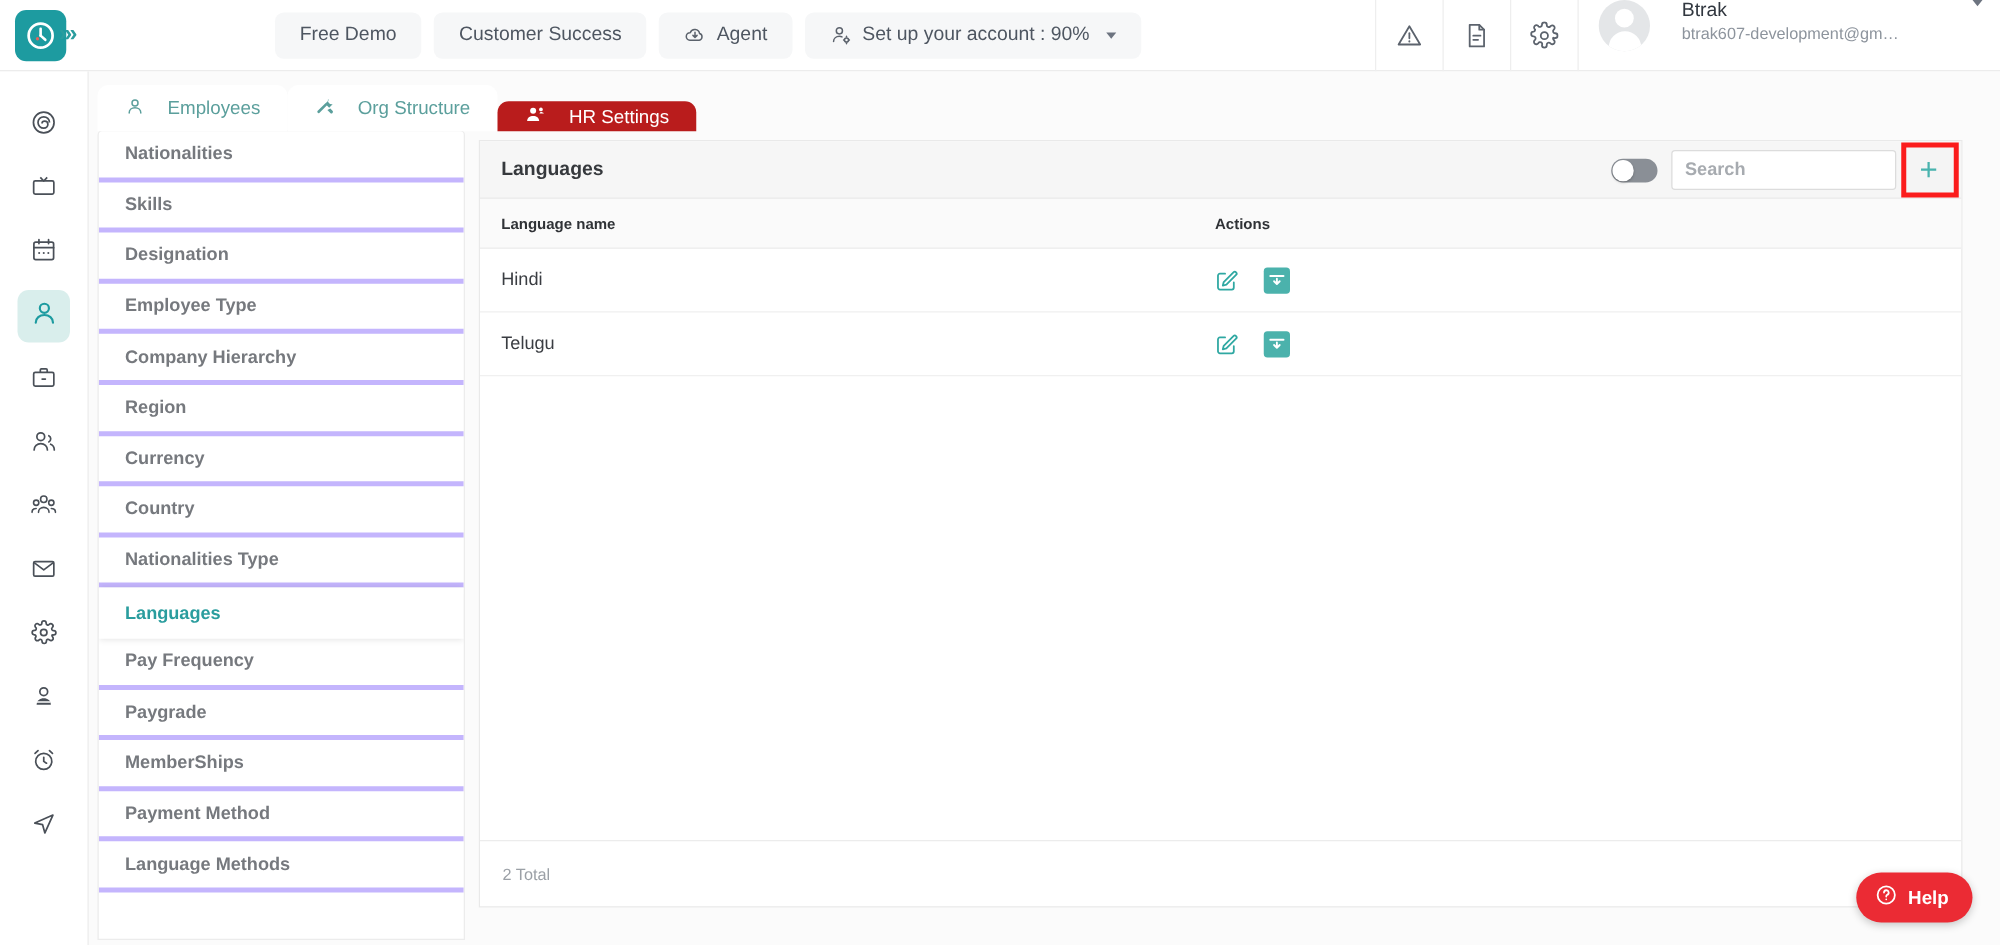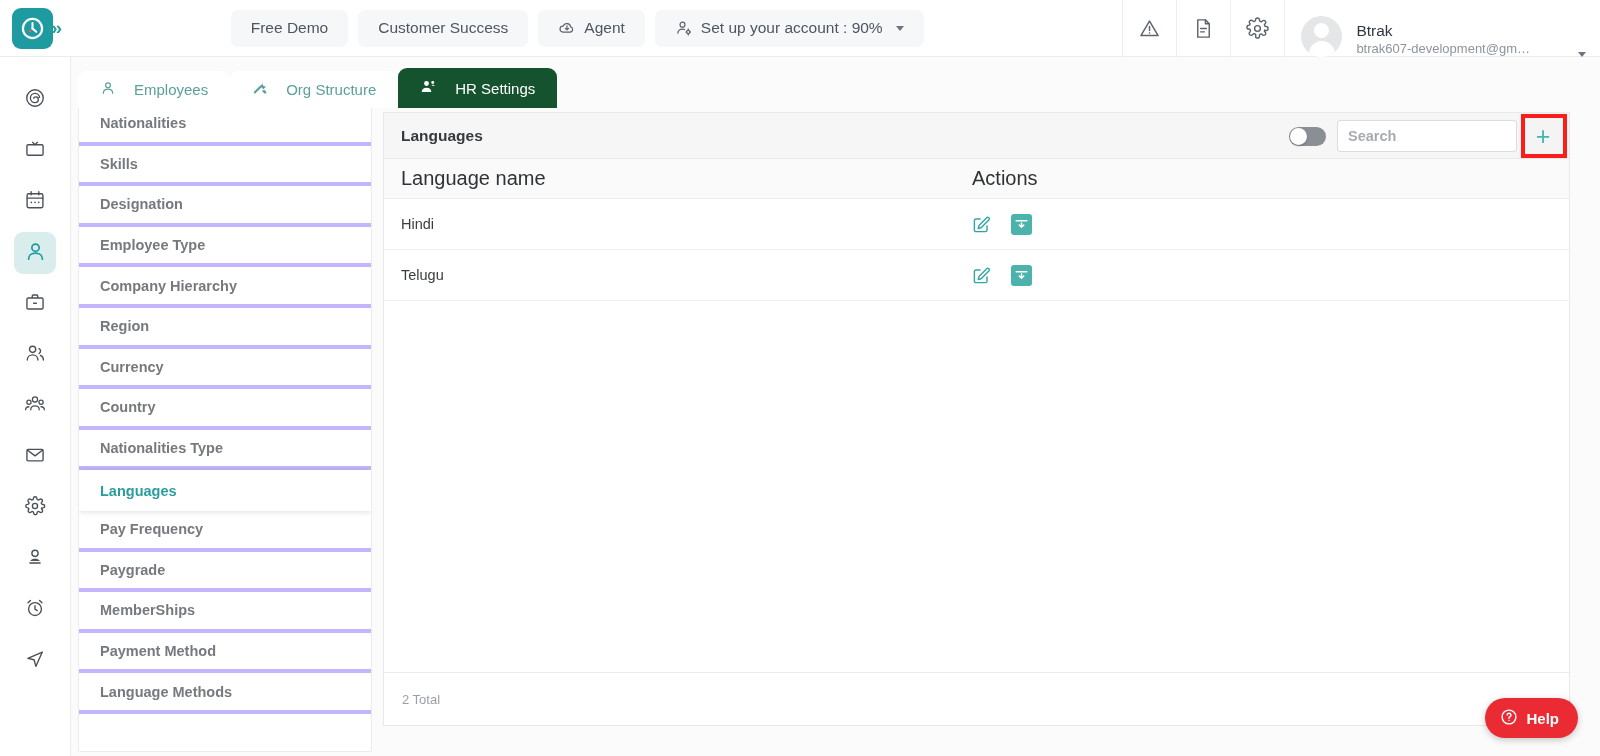--- a/index.html
+++ b/index.html
@@ -42,21 +42,21 @@
     width: 0; height: 0; border-left: 4.5px solid transparent; border-right: 4.5px solid transparent;
     border-top: 5px solid #6d7480; margin-left: 5px;
   }
 
   .topnav-right { display: flex; align-items: center; height: 57px; }
   .icbtn {
     width: 54px; height: 57px; display: flex; align-items: center; justify-content: center;
     border-left: 1px solid #eeeeee; cursor: pointer;
   }
   .userbox {
-    display: flex; align-items: flex-end; gap: 14px; height: 57px;
+    display: flex; align-items: flex-start; gap: 25px; height: 57px;
     padding: 0 14px 0 16px; border-left: 1px solid #eeeeee; cursor: pointer; min-width: 290px;
   }
   .avatar {
     width: 41px; height: 41px; border-radius: 50%; background: #e4e6e8;
     overflow: hidden; position: relative; flex: none;
   }
   .avatar .head { position: absolute; width: 15px; height: 15px; border-radius: 50%; background: #ffffff; left: 13px; top: 7px; }
   .avatar .body { position: absolute; width: 26px; height: 16px; border-radius: 13px 13px 0 0; background: #ffffff; left: 7.5px; top: 25px; }
   .uname { font-size: 15.5px; color: #31373f; line-height: 18px; }
   .umail { font-size: 13px; color: #8d949d; line-height: 17px; max-width: 185px; overflow: hidden; text-overflow: ellipsis; white-space: nowrap; }
@@ -73,21 +73,21 @@
   }
   .rail-item.active { background: #d9eeec; color: #1d9ba0; }
 
   
   .tabs { position: absolute; left: 78px; top: 68px; display: flex; align-items: flex-end; z-index: 12; }
   .tab {
     height: 37px; padding: 0 22px; display: flex; align-items: center; gap: 18px;
     font-size: 15px; color: #5b9f9c; background: #ffffff;
     border-radius: 9px 9px 0 0; cursor: pointer; white-space: nowrap;
   }
-  .tab.active { background: #14532d; color: #ffffff; height: 40px; }
+  .tab.active { background: #b91c1c; color: #ffffff; height: 24px; }
 
   
   .settings-list {
     position: absolute; left: 78px; top: 104px; width: 294px; height: 648px;
     background: #ffffff; border: 1px solid #ececec; border-radius: 4px 4px 0 0;
     overflow: hidden; z-index: 10;
   }
   .sl-item {
     height: 40.6px; display: flex; align-items: center; padding: 0 0 0 21px;
     font-size: 14.5px; color: #76797e; border-bottom: 4px solid #c4b5fd; cursor: pointer;
@@ -130,21 +130,21 @@
   }
   .red-hl {
     position: absolute; left: 4px; top: 1px; width: 46px; height: 44px;
     border: 4px solid #fb1c1c; pointer-events: none; box-sizing: border-box;
   }
 
   .thead {
     height: 40px; background: #fafafa; border-bottom: 1px solid #ececec;
     display: flex; align-items: center;
   }
-  .th { font-size: 20px; font-weight: normal; color: #2f3236; }
+  .th { font-size: 12px; font-weight: bold; color: #2f3236; }
   .col-name { width: 588px; padding-left: 17px; }
   .col-act { flex: 1; }
 
   .tbody { flex: 1; overflow: hidden; }
   .trow { height: 51px; display: flex; align-items: center; border-bottom: 1px solid #f0f0f0; }
   .td { font-size: 14.5px; color: #3a3d42; }
   .actcell { flex: 1; display: flex; align-items: center; gap: 20px; }
   .edit-ic { color: #2fa8a2; cursor: pointer; display: flex; }
   .arch-ic {
     width: 21px; height: 21px; border-radius: 3px; background: #4bb2ac;

